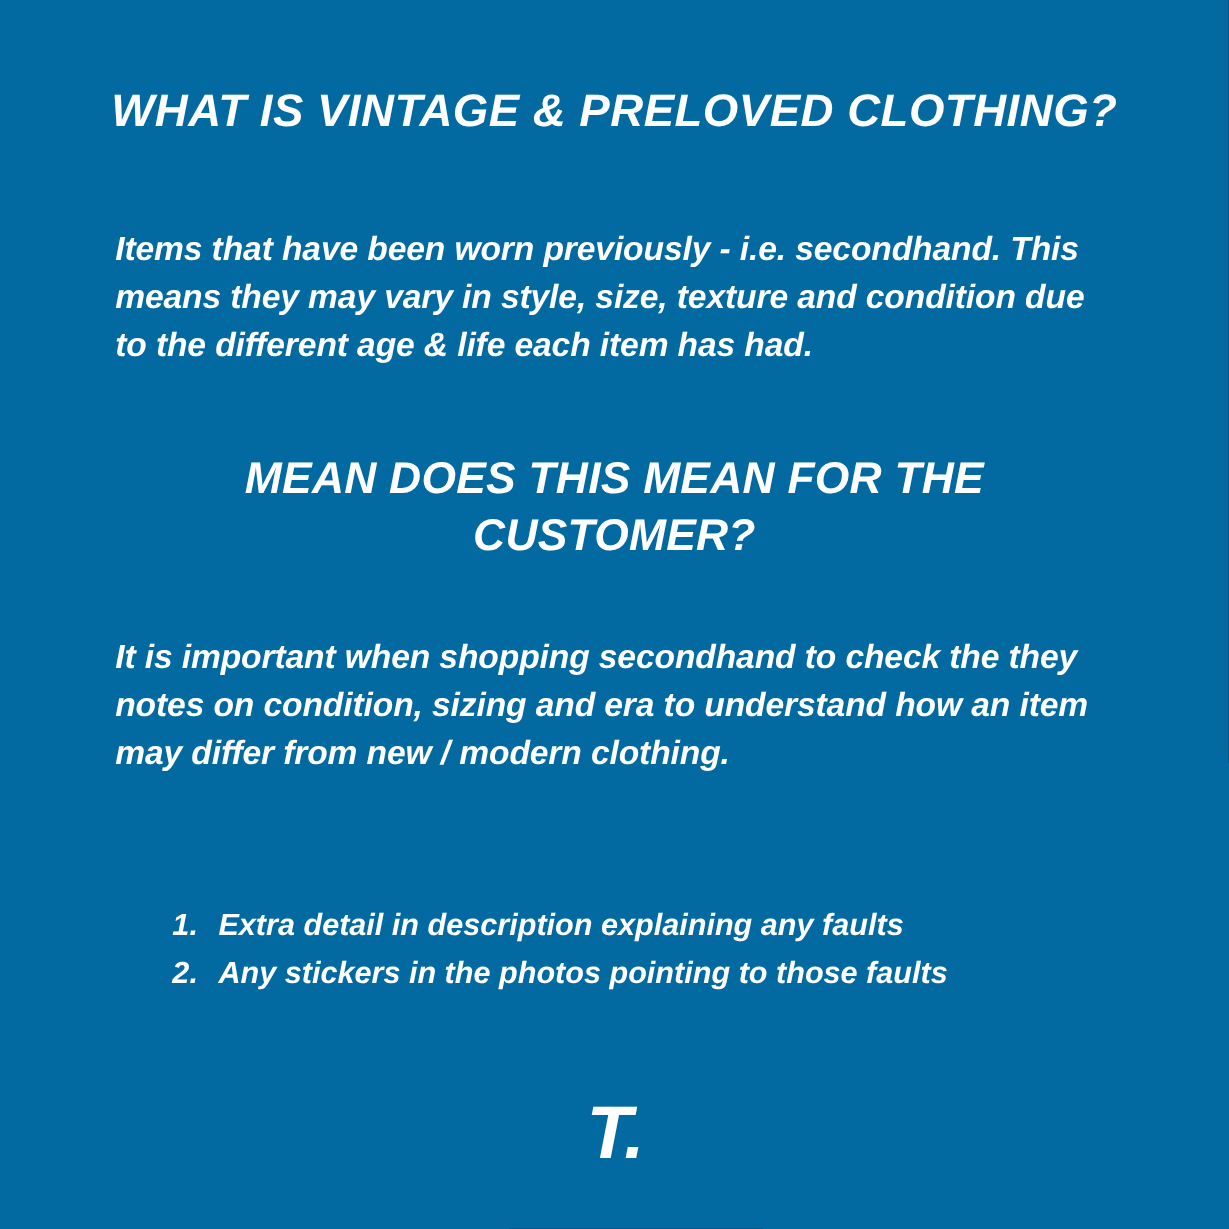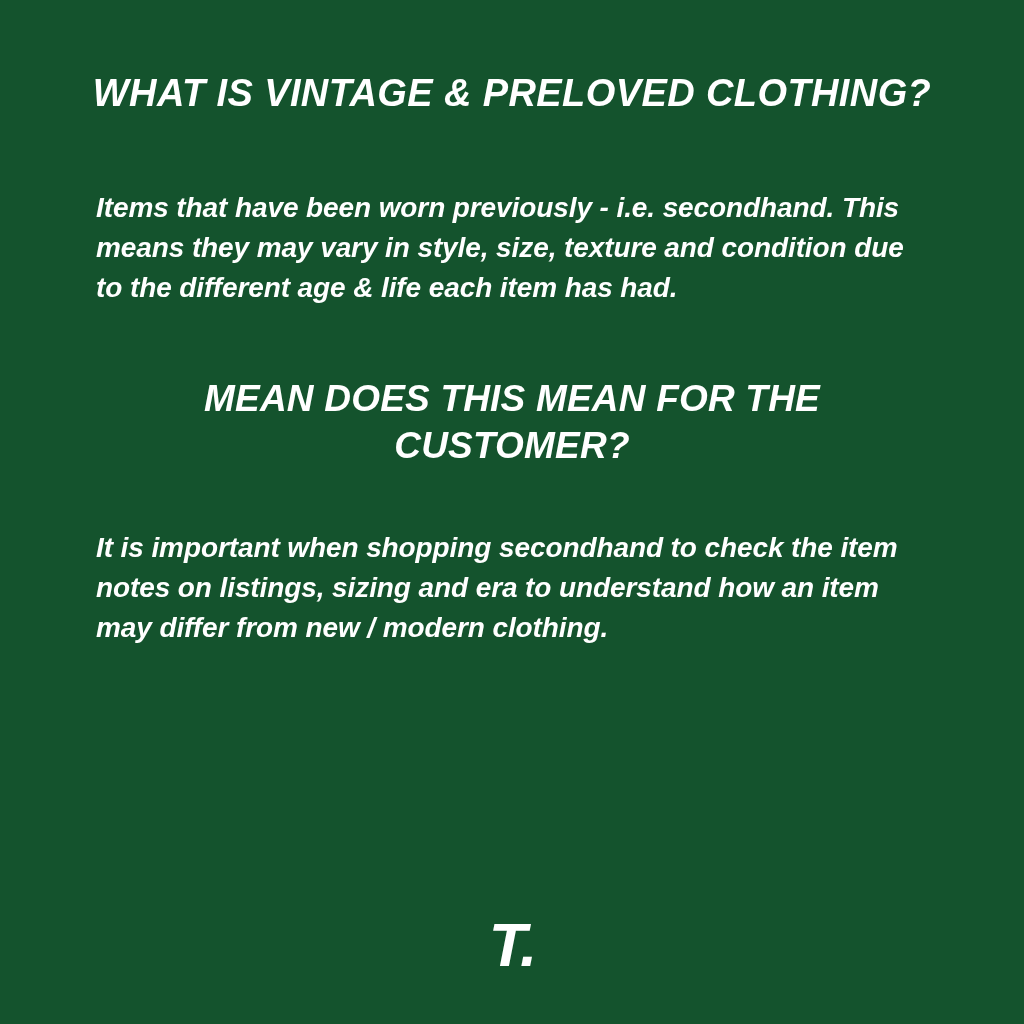--- a/index.html
+++ b/index.html
@@ -11,21 +11,21 @@
     height: 1024px;
     background: #000000;
     font-family: "Liberation Sans", sans-serif;
     color: #ffffff;
     overflow: hidden;
   }
   .page {
     position: relative;
     width: 1024px;
     height: 1024px;
-    background: #14532d;
+    background: #0369a1;
     box-sizing: border-box;
     padding-left: 42px;
   }
   .heading-1 {
     position: absolute;
     top: 72px;
     left: 0;
     width: 1024px;
     text-align: center;
     font-size: 38px;
@@ -97,19 +97,23 @@
 <body>
 
 <div class="page">
 
   <div class="heading-1">WHAT IS VINTAGE &amp; PRELOVED CLOTHING?</div>
 
   <div class="para para-1">Items that have been worn previously - i.e. secondhand. This means they may vary in style, size, texture and condition due to the different age &amp; life each item has had.</div>
 
   <div class="heading-2">MEAN DOES THIS MEAN FOR THE CUSTOMER?</div>
 
-  <div class="para para-2">It is important when shopping secondhand to check the item notes on listings, sizing and era to understand how an item may differ from new / modern clothing.</div>
+  <div class="para para-2">It is important when shopping secondhand to check the they notes on condition, sizing and era to understand how an item may differ from new / modern clothing.</div>
 
 
+  <ol class="list">
+    <li>Extra detail in description explaining any faults</li>
+    <li>Any stickers in the photos pointing to those faults</li>
+  </ol>
 
   <div class="logo">T.</div>
 
 </div>
 
 </body></html>

